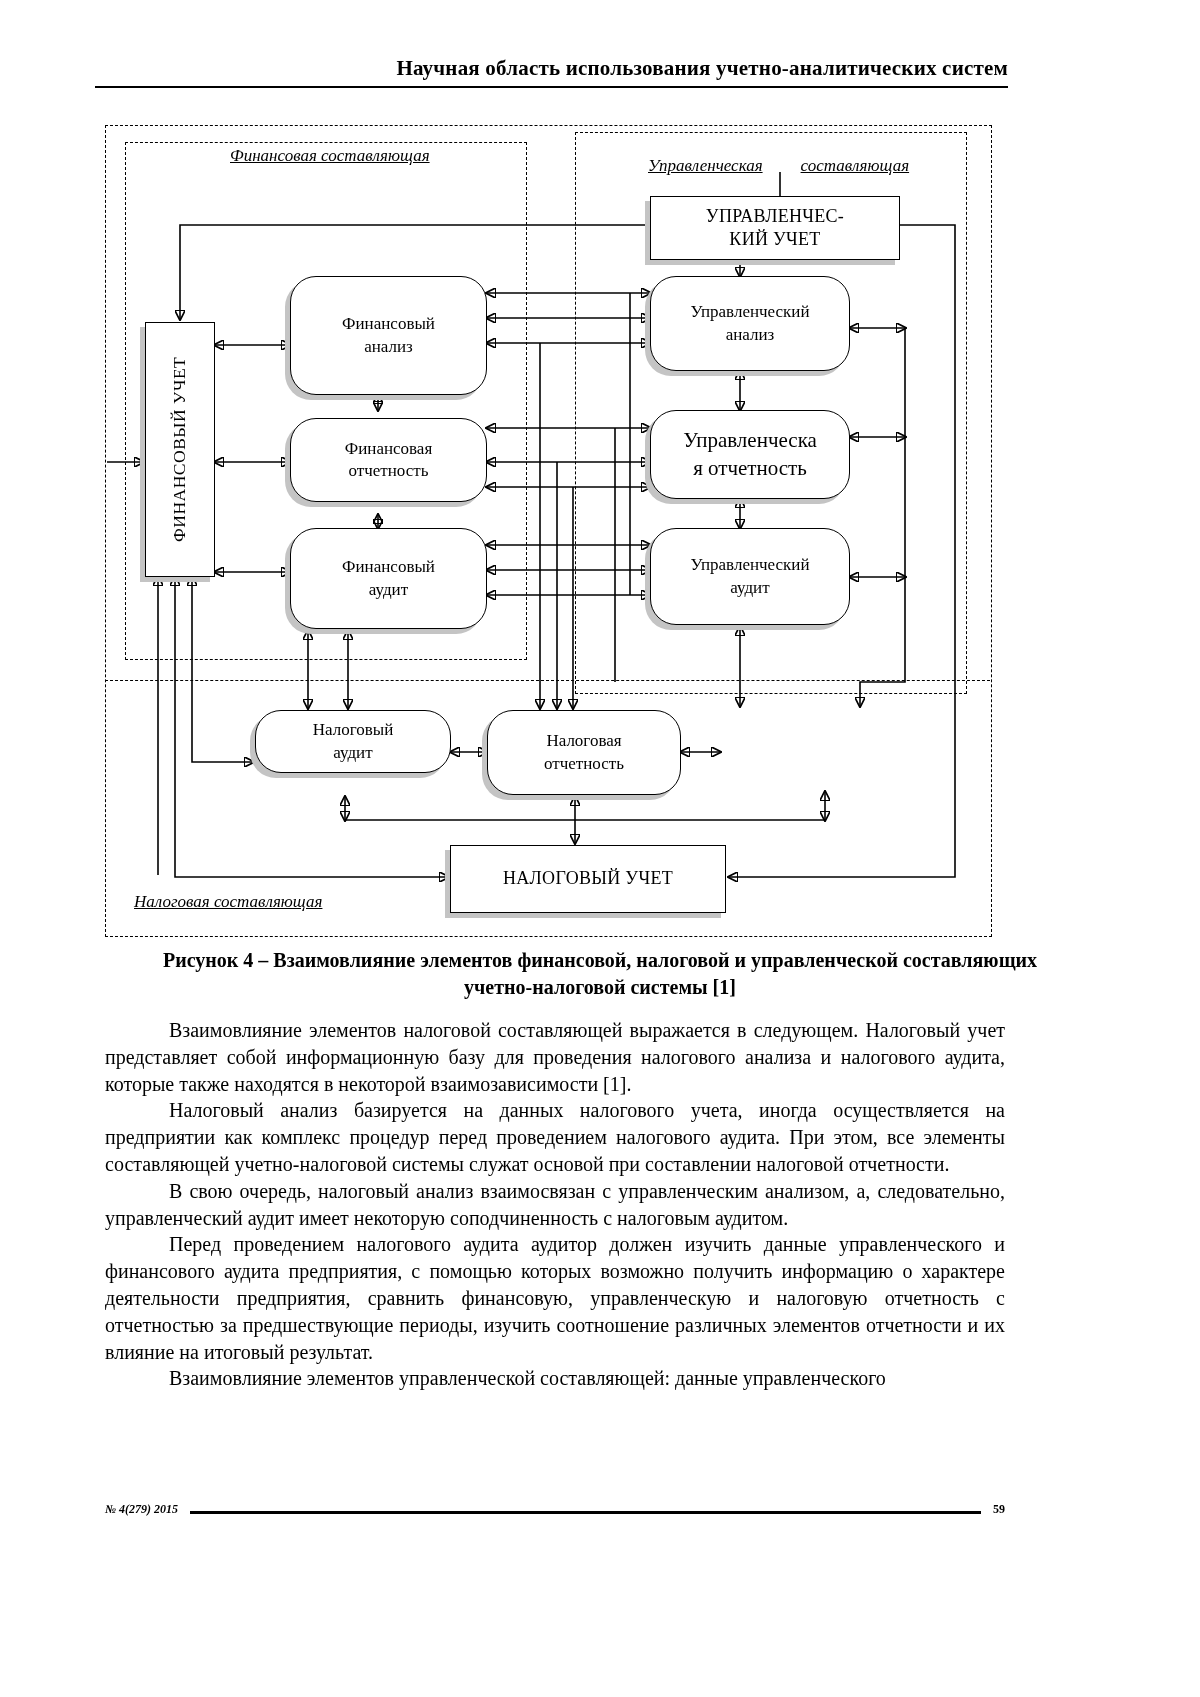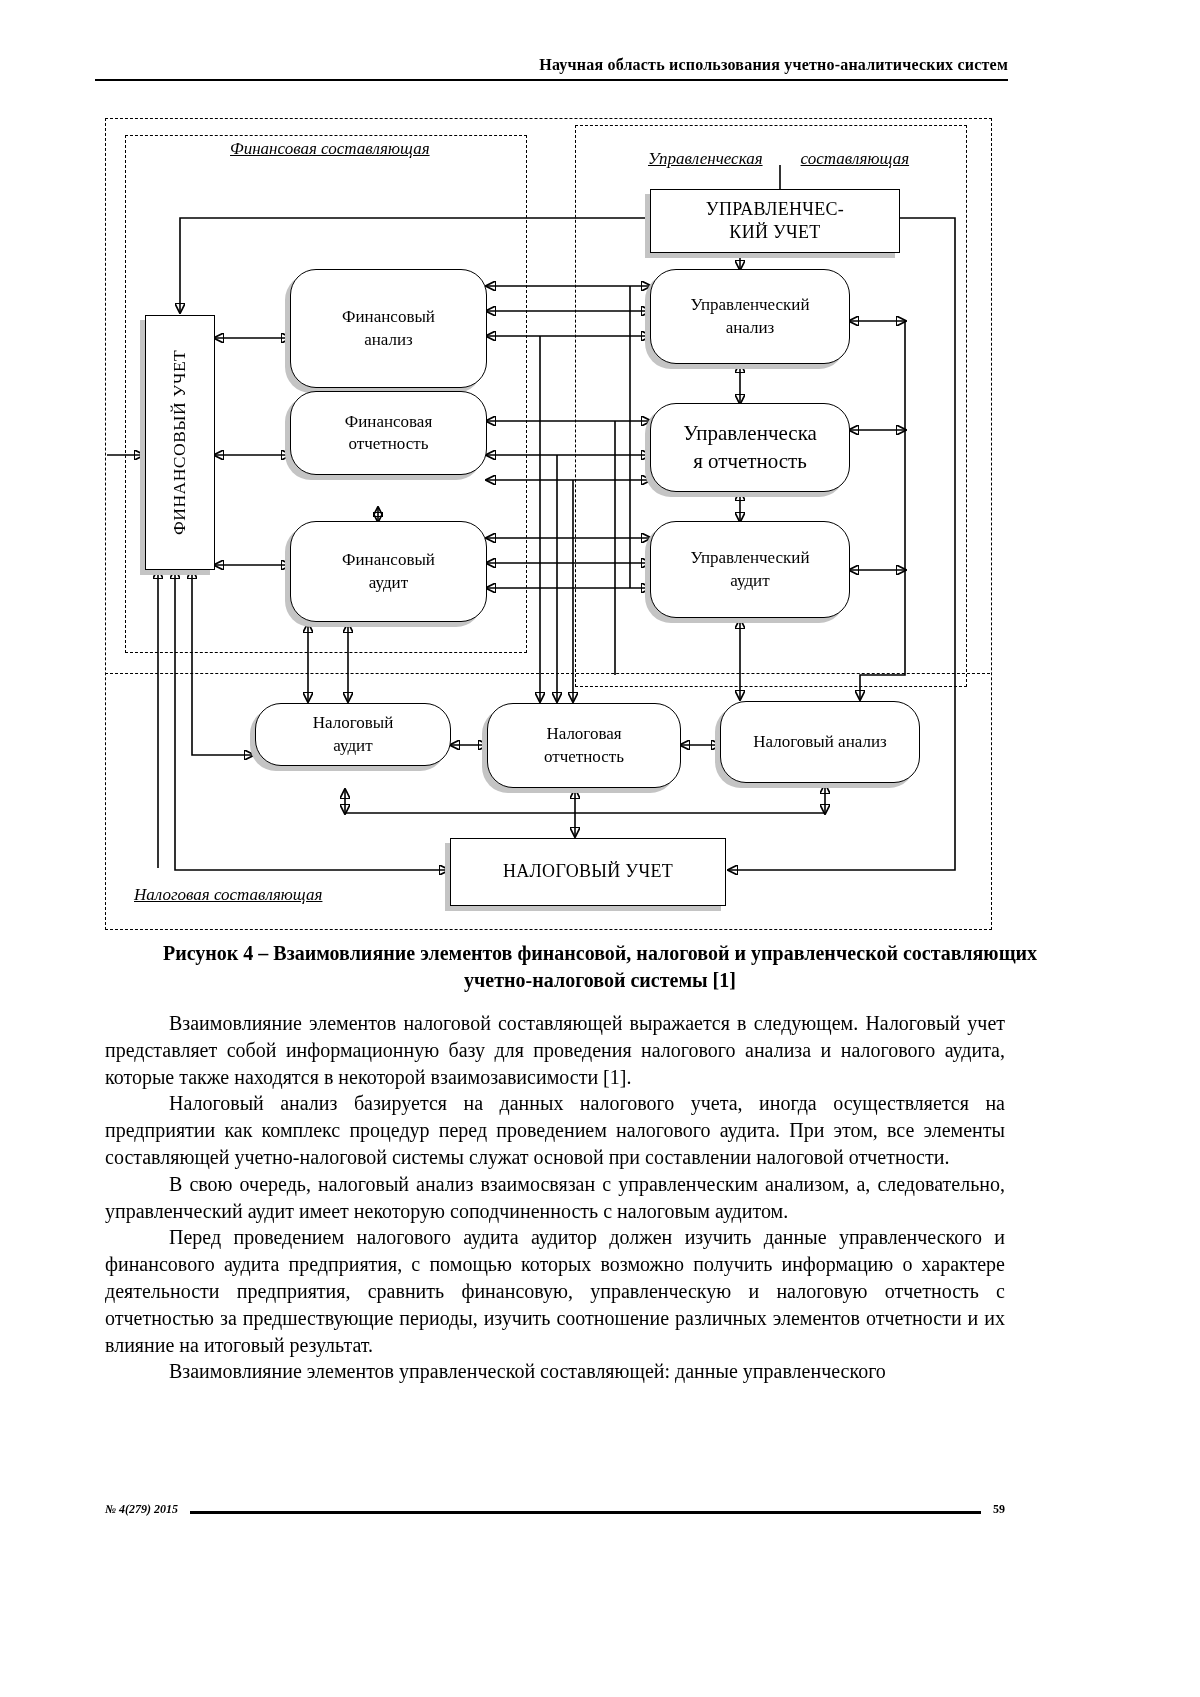--- a/index.html
+++ b/index.html
@@ -2,21 +2,21 @@
 <html><head>
 <meta charset="utf-8">
 <style>
   html,body{margin:0;padding:0;background:#e9e9e9;}
   .page{
     position:relative;width:1200px;height:1697px;margin:0 auto;background:#ffffff;
     font-family:"Liberation Serif", serif;color:#000;overflow:hidden;
   }
   
   .header{
-    margin:56px 192px 0 95px;text-align:right;font-weight:bold;font-size:16px;
+    margin:56px 192px 0 95px;text-align:right;font-weight:bold;font-size:21px;
     padding-bottom:5px;border-bottom:2.5px solid #000;letter-spacing:.2px;
   }
   
   .diagram{position:relative;width:1200px;height:815px;margin-top:34px;}
   .dash{position:absolute;border:1.8px dashed #000;z-index:1;}
   .divider{position:absolute;border-top:1.8px dashed #000;z-index:1;}
   .arrow-layer{position:absolute;left:0;top:0;z-index:2;}
   .arrow-layer line,.arrow-layer path{stroke:#000;stroke-width:1.6;fill:none;}
   .box{
     position:absolute;z-index:3;background:#fff;border:1.7px solid #000;
@@ -137,21 +137,21 @@
     </div>
 
     <div class="box" style="left:145px;top:200px;width:70px;height:255px;">
       <span class="vtext">ФИНАНСОВЫЙ УЧЕТ</span>
     </div>
 
     <div class="box rbox" style="left:290px;top:154px;width:197px;height:119px;">
       <span class="prewrap">Финансовый
 анализ</span>
     </div>
-    <div class="box rbox" style="left:290px;top:276px;width:197px;height:84px;">
+    <div class="box rbox" style="left:290px;top:296px;width:197px;height:84px;">
       <span class="prewrap">Финансовая
 отчетность</span>
     </div>
     <div class="box rbox" style="left:290px;top:406px;width:197px;height:101px;">
       <span class="prewrap">Финансовый
 аудит</span>
     </div>
 
     <div class="box" style="left:650px;top:74px;width:250px;height:64px;">
       <span class="prewrap captext">УПРАВЛЕНЧЕС-
@@ -170,23 +170,20 @@
 аудит</span>
     </div>
 
     <div class="box rbox" style="left:255px;top:588px;width:196px;height:63px;">
       <span class="prewrap">Налоговый
 аудит</span>
     </div>
     <div class="box rbox" style="left:487px;top:588px;width:194px;height:85px;">
       <span class="prewrap">Налоговая
 отчетность</span>
-    </div>
-    <div class="box rbox" style="left:720px;top:586px;width:200px;height:82px;">
-      <span class="prewrap">Налоговый анализ</span>
     </div>
     <div class="box" style="left:450px;top:723px;width:276px;height:68px;">
       <span class="captext">НАЛОГОВЫЙ УЧЕТ</span>
     </div>
 
   </div>
 
   <div class="caption">Рисунок 4 – Взаимовлияние элементов финансовой, налоговой и управленческой составляющих
 учетно-налоговой системы [1]</div>
 

